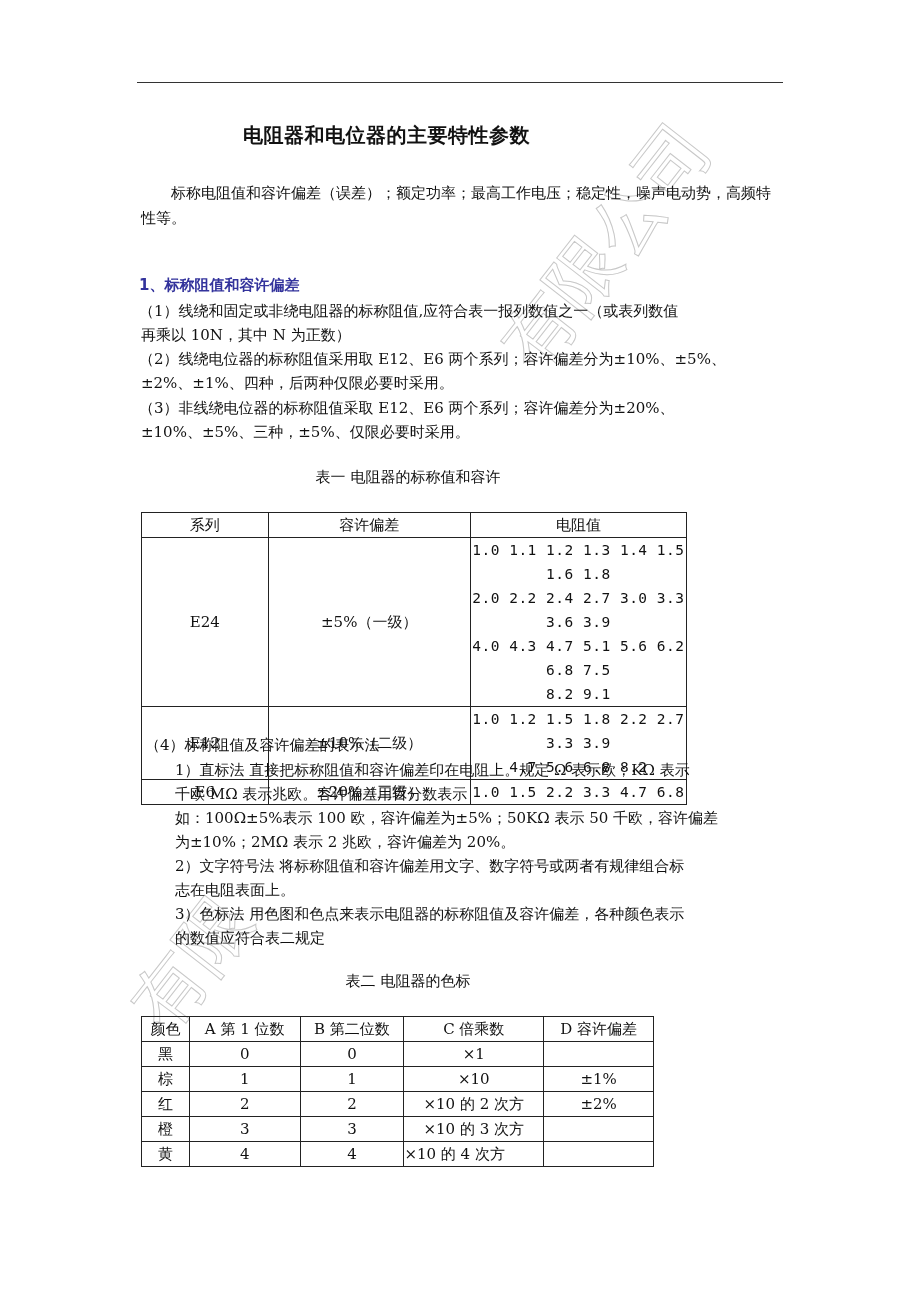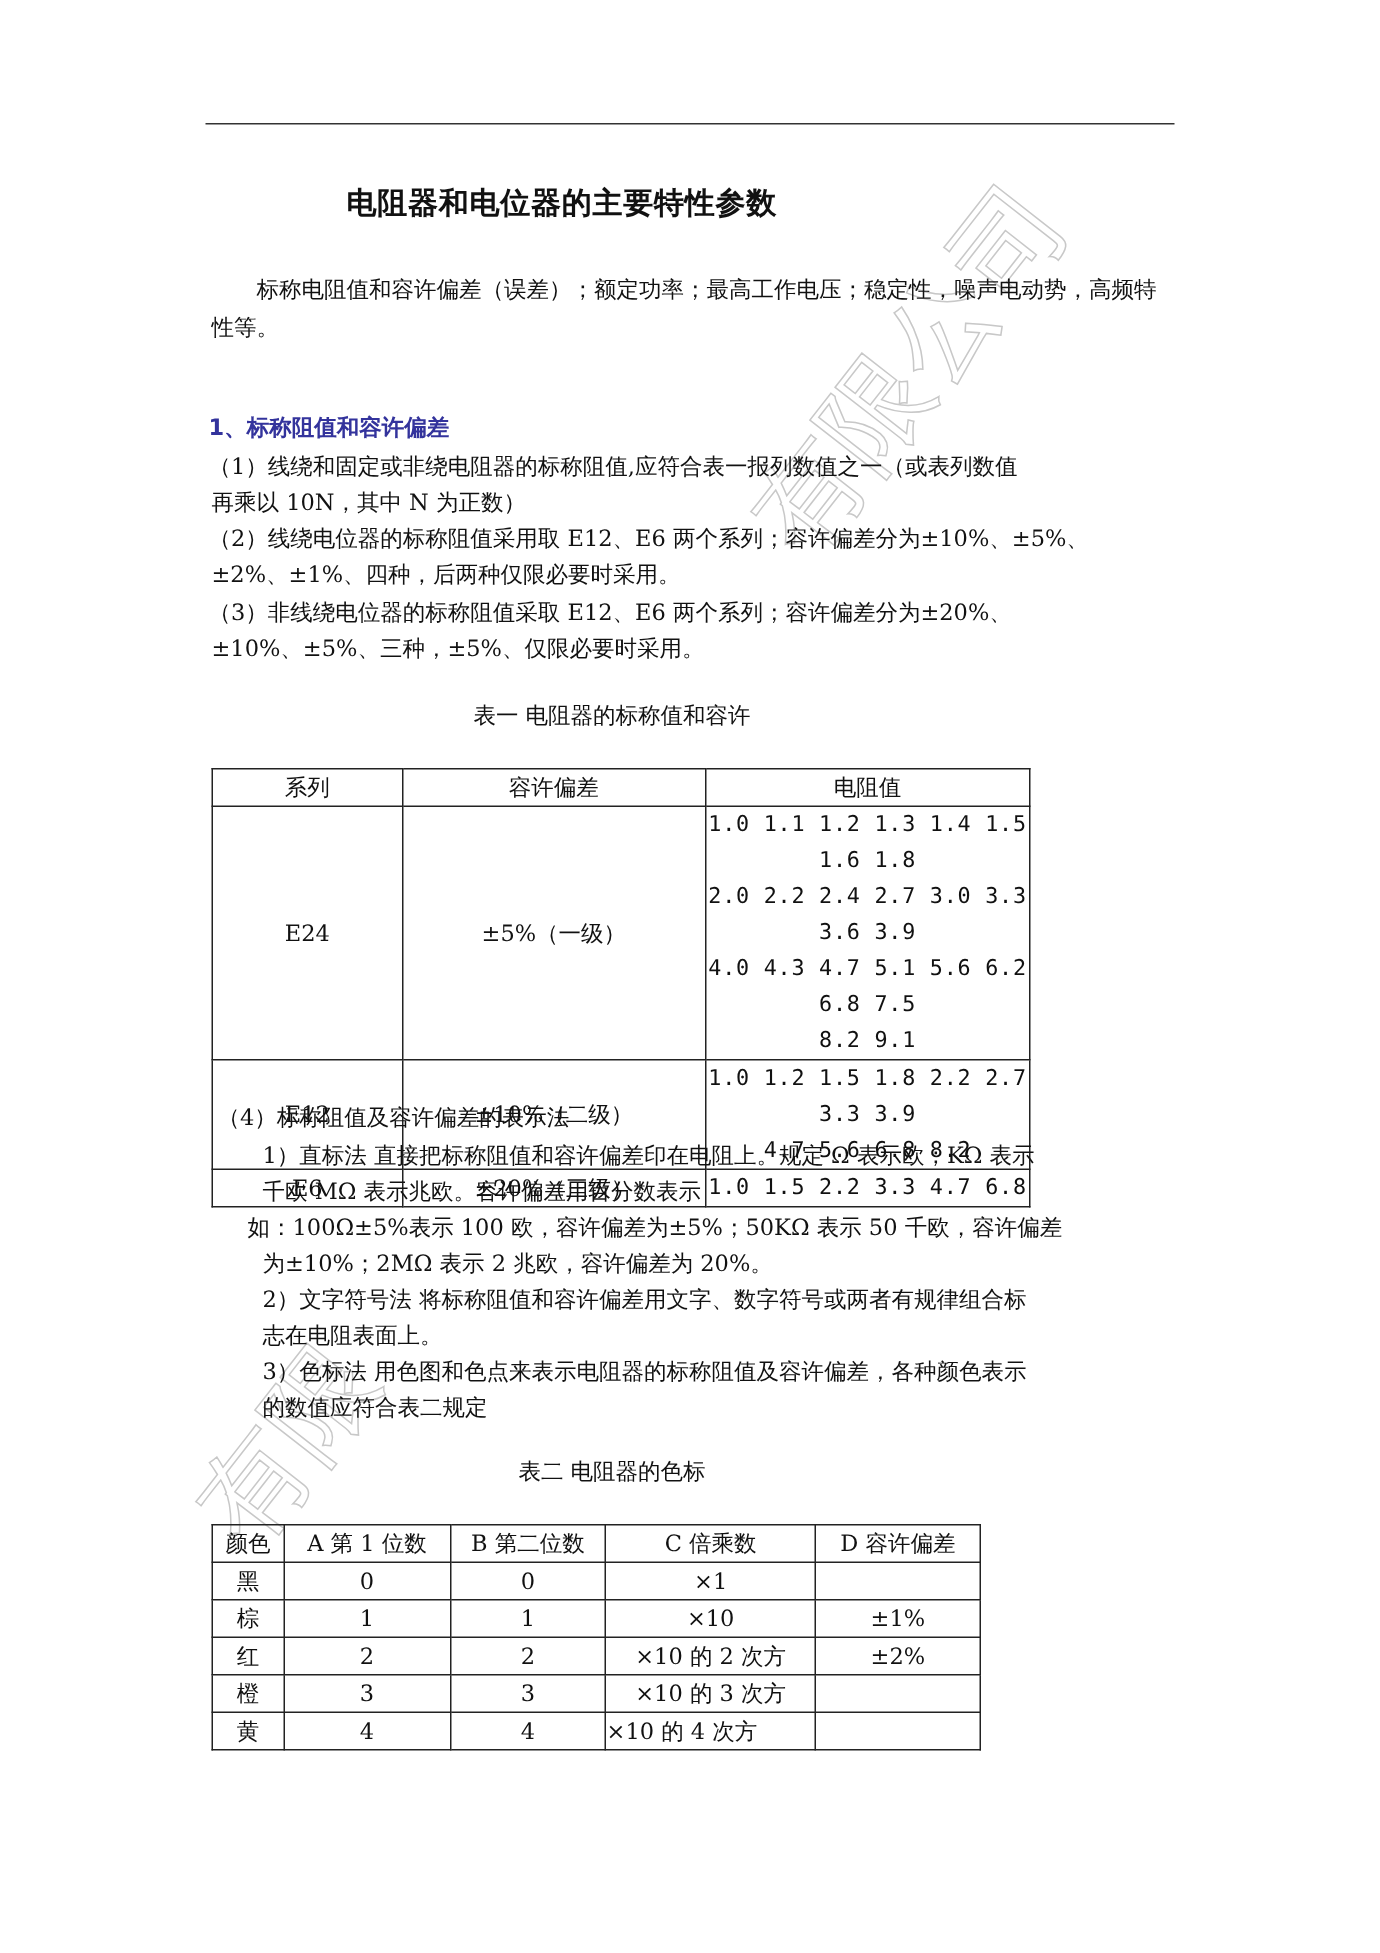--- a/index.html
+++ b/index.html
@@ -1,21 +1,21 @@
 <!DOCTYPE html>
 <html><head>
 <meta charset="utf-8">
 <style>
   html, body { margin: 0; padding: 0; background: #ffffff; }
   body { width: 920px; height: 1302px; position: relative; overflow: hidden;
          font-family: "DejaVu Serif", "Liberation Serif", serif; color: #111; }
   .page { position: absolute; left: 0; top: 0; width: 920px; height: 1302px; }
   .top-rule { position: absolute; left: 137px; top: 82px; width: 646px; height: 0; border-top: 1.5px solid #333; }
   .title { position: absolute; left: 0; width: 749px; top: 122px; text-align: center;
-           font-family: "DejaVu Sans", "Liberation Sans", sans-serif; font-weight: bold; font-size: 20px; letter-spacing: 0.5px; }
+           font-family: "DejaVu Sans", "Liberation Sans", sans-serif; font-weight: bold; font-size: 20px; letter-spacing: 0.5px; padding-left: 12px; }
   .para { position: absolute; left: 141px; width: 640px; font-size: 15px; line-height: 25px; }
   .indent { text-indent: 2em; }
   .heading { position: absolute; left: 139px; top: 276px; font-family: "DejaVu Sans", "Liberation Sans", sans-serif;
              font-weight: bold; font-size: 15px; color: #33339c; }
   .line { position: absolute; font-size: 15px; white-space: nowrap; line-height: 22px; }
   .caption { position: absolute; left: 0; width: 816px; text-align: center; font-size: 15px; }
   table { position: absolute; border-collapse: collapse; font-size: 15px; }
   td, th { border: 1.5px solid #222; text-align: center; font-weight: normal; padding: 0; }
   .t1 { left: 141px; top: 512px; width: 546px; }
   .t1 th { height: 24px; }
@@ -88,21 +88,21 @@
       <td class="vals">
         <div>1.0 1.5 2.2 3.3 4.7 6.8</div>
       </td>
     </tr>
   </tbody>
     </table>
 
   <div class="line" style="left:145px; top:734px;">（4）标称阻值及容许偏差的表示法</div>
   <div class="line" style="left:175px; top:759px;">1）直标法 直接把标称阻值和容许偏差印在电阻上。规定 Ω 表示欧；KΩ 表示</div>
   <div class="line" style="left:175px; top:783px;">千欧 MΩ 表示兆欧。容许偏差用百分数表示</div>
-  <div class="line" style="left:165px; top:807px;">如：100Ω±5%表示 100 欧，容许偏差为±5%；50KΩ 表示 50 千欧，容许偏差</div>
+  <div class="line" style="left:175px; top:807px;">如：100Ω±5%表示 100 欧，容许偏差为±5%；50KΩ 表示 50 千欧，容许偏差</div>
   <div class="line" style="left:175px; top:831px;">为±10%；2MΩ 表示 2 兆欧，容许偏差为 20%。</div>
   <div class="line" style="left:175px; top:855px;">2）文字符号法 将标称阻值和容许偏差用文字、数字符号或两者有规律组合标</div>
   <div class="line" style="left:175px; top:879px;">志在电阻表面上。</div>
   <div class="line" style="left:175px; top:903px;">3）色标法 用色图和色点来表示电阻器的标称阻值及容许偏差，各种颜色表示</div>
   <div class="line" style="left:175px; top:927px;">的数值应符合表二规定</div>
 
   <div class="caption" style="top:972px;">表二 电阻器的色标</div>
 
   <table class="t2">
     <colgroup>

